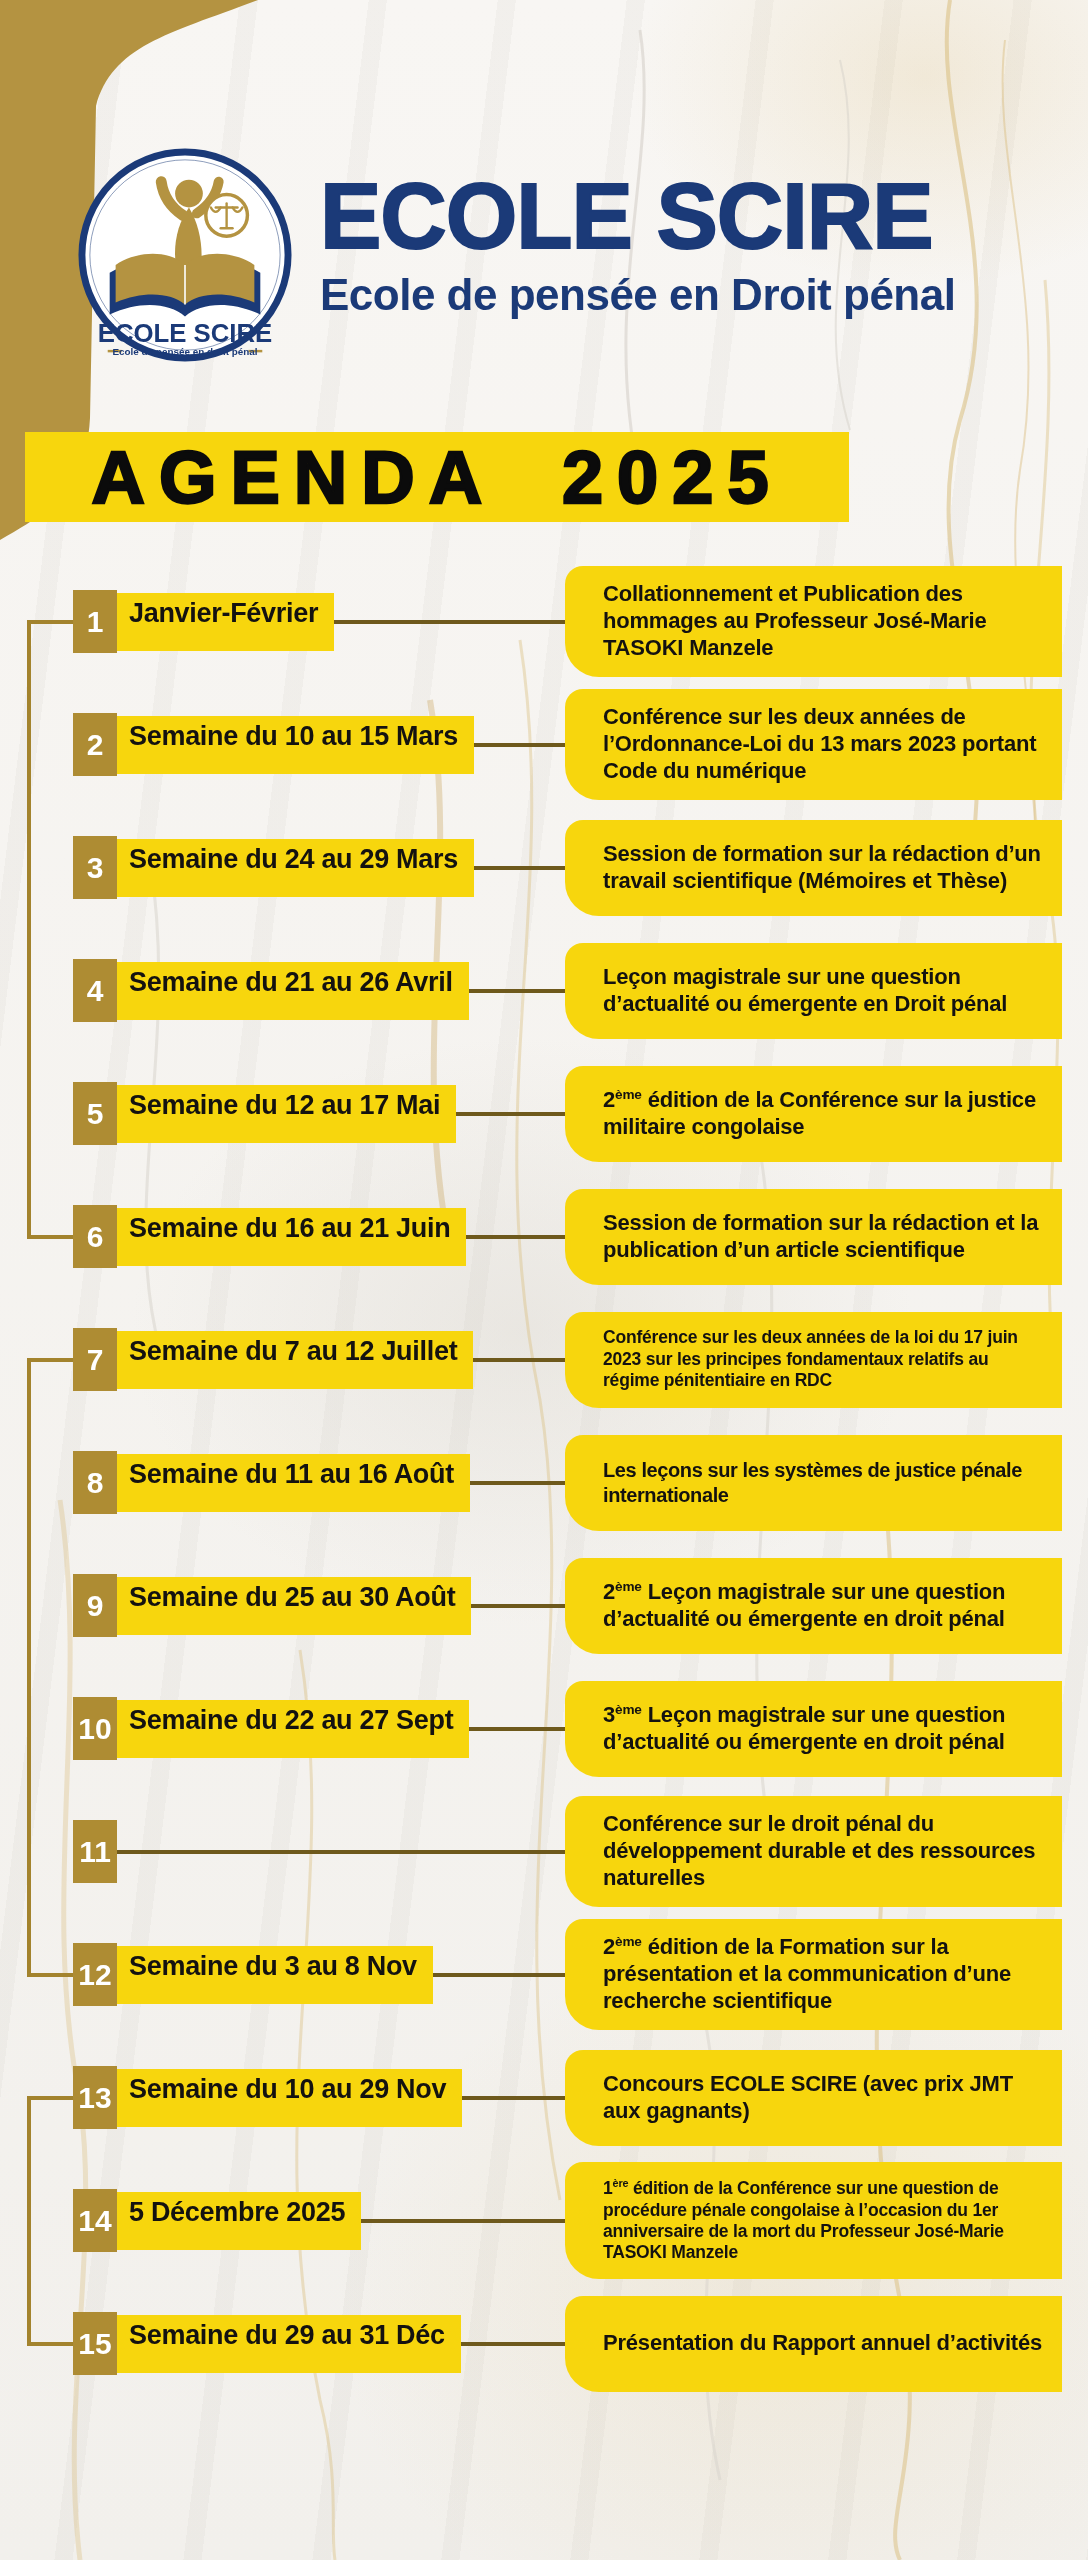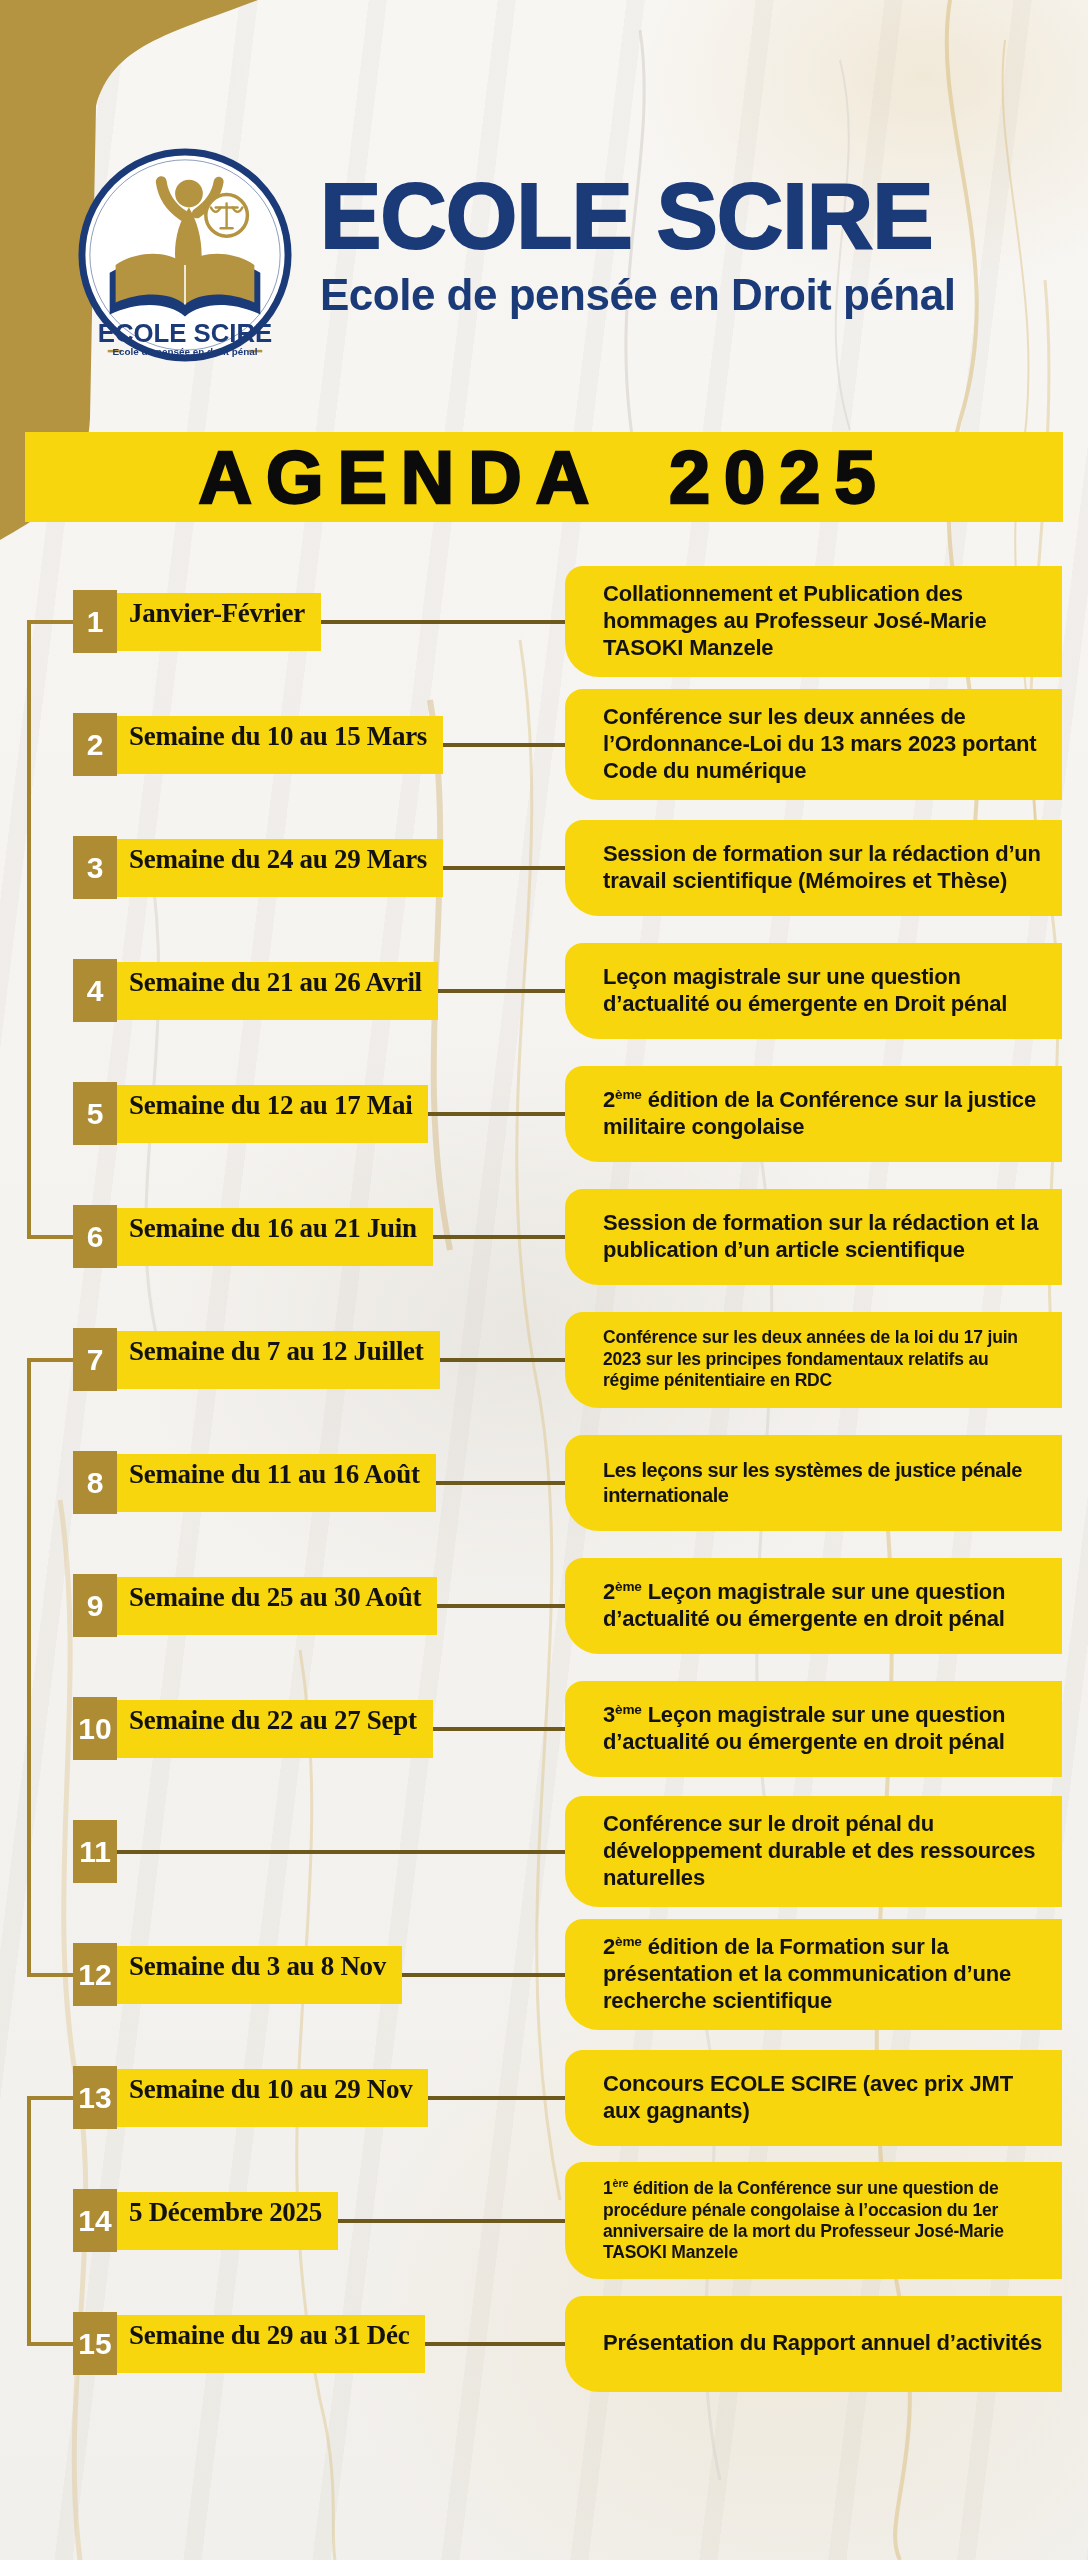--- a/index.html
+++ b/index.html
@@ -31,40 +31,40 @@
   .logo{position:absolute;left:76px;top:146px;width:218px;height:218px;z-index:2;}
   .title-block{position:absolute;left:320px;top:170px;width:750px;z-index:2;}
   .main-title{
     font-size:92px;font-weight:700;color:var(--navy);letter-spacing:-1px;line-height:1;
     -webkit-text-stroke:2px var(--navy);
   }
   .subtitle{font-size:44px;font-weight:700;color:var(--navy);letter-spacing:-.5px;margin-top:8px;}
 
   
   .banner{
-    position:absolute;left:25px;top:432px;width:1038px;height:90px;z-index:2;
+    position:absolute;left:25px;top:432px;width:824px;height:90px;z-index:2;
     background:var(--yellow);display:flex;align-items:center;justify-content:center;
   }
   .banner span{
     font-size:74px;font-weight:700;color:#0B0B0B;letter-spacing:14px;word-spacing:34px;
     -webkit-text-stroke:2.5px #0B0B0B;
   }
 
   
   .rows{position:absolute;left:0;right:0;top:560px;z-index:2;}
   .row{display:flex;align-items:center;min-height:123px;padding-left:73px;}
   .badge{
     flex:0 0 44px;width:44px;height:63px;background:var(--badge-gold);z-index:2;
     display:flex;align-items:center;justify-content:center;
     color:#fff;font-size:30px;font-weight:700;
   }
   .date{
     background:var(--yellow);height:58px;display:flex;align-items:center;
     font-size:27px;font-weight:700;color:var(--ink);letter-spacing:-.3px;
-    padding:0 16px 16px 15px;margin-left:-3px;white-space:nowrap;flex:0 0 auto;max-width:470px;font-family:Liberation Serif, serif;
+    padding:0 16px 16px 15px;margin-left:-3px;white-space:nowrap;flex:0 0 auto;max-width:470px;
   }
   .connector{flex:1 1 0;min-width:0;height:4px;background:var(--connector-gold);}
   .desc-box{
     flex:0 0 497px;width:497px;margin-right:26px;background:var(--yellow);
     border-radius:18px 0 0 34px;min-height:96px;display:flex;align-items:center;
     padding:15px 16px 15px 38px;
   }
   .desc{font-size:22px;font-weight:700;color:var(--ink);line-height:1.22;letter-spacing:-.2px;}
   .desc sup{font-size:.62em;}
   .desc.size-small{font-size:17.5px;}

